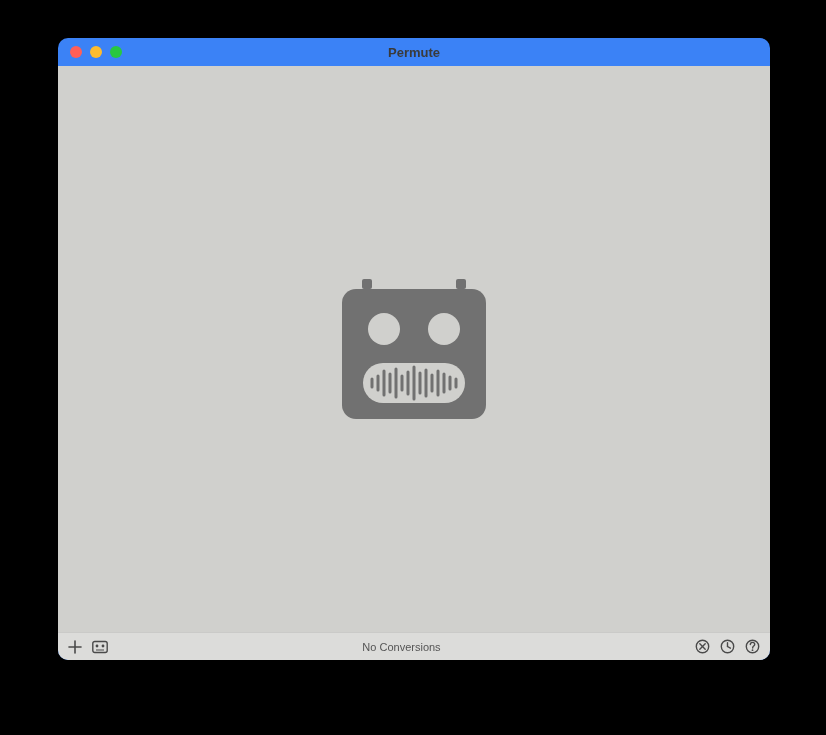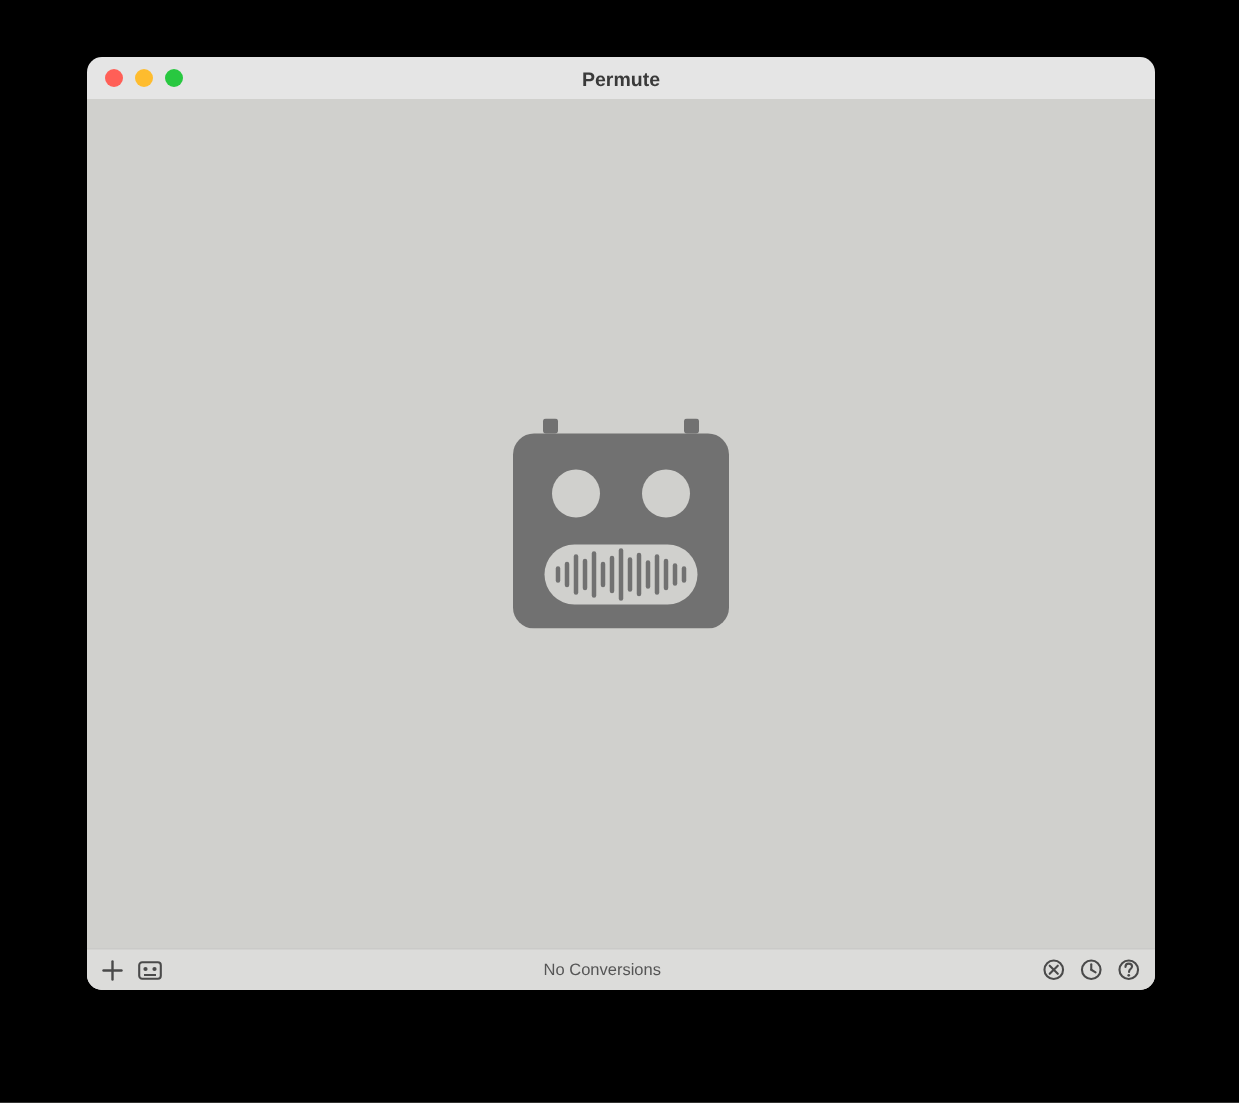--- a/index.html
+++ b/index.html
@@ -15,21 +15,21 @@
       font-family: -apple-system, BlinkMacSystemFont, "Segoe UI", Helvetica, Arial, sans-serif;
       overflow: hidden;
     }
     
     .window {
       position: absolute;
       left: 58px;
       top: 38px;
       width: 712px;
       height: 622px;
-      background: #e5e5e5;
+      background: #3b82f6;
       border-radius: 10px;
       box-shadow: 0 20px 60px rgba(0,0,0,0.5);
       display: flex;
       flex-direction: column;
       overflow: hidden;
     }
     
     .titlebar {
       height: 28px;
       display: flex;

